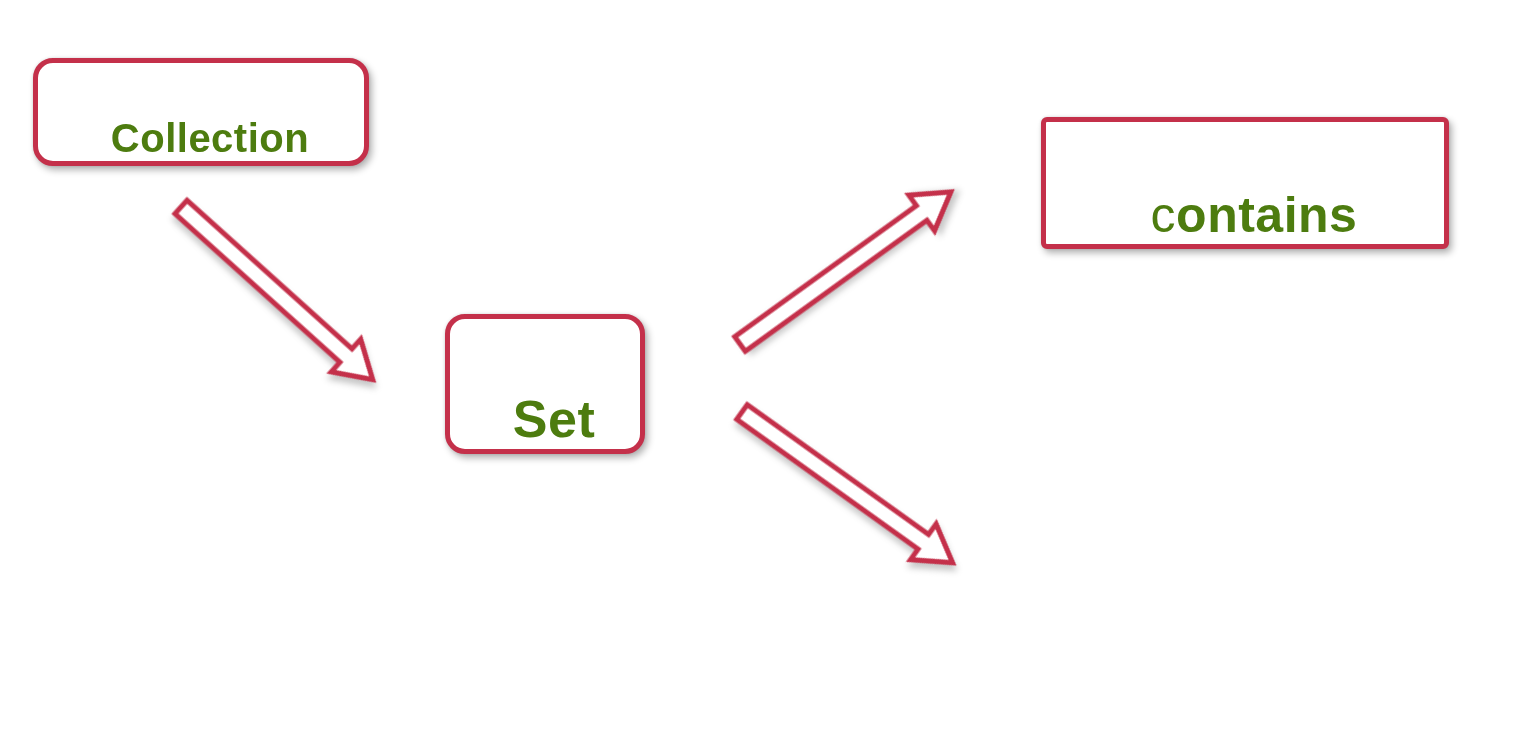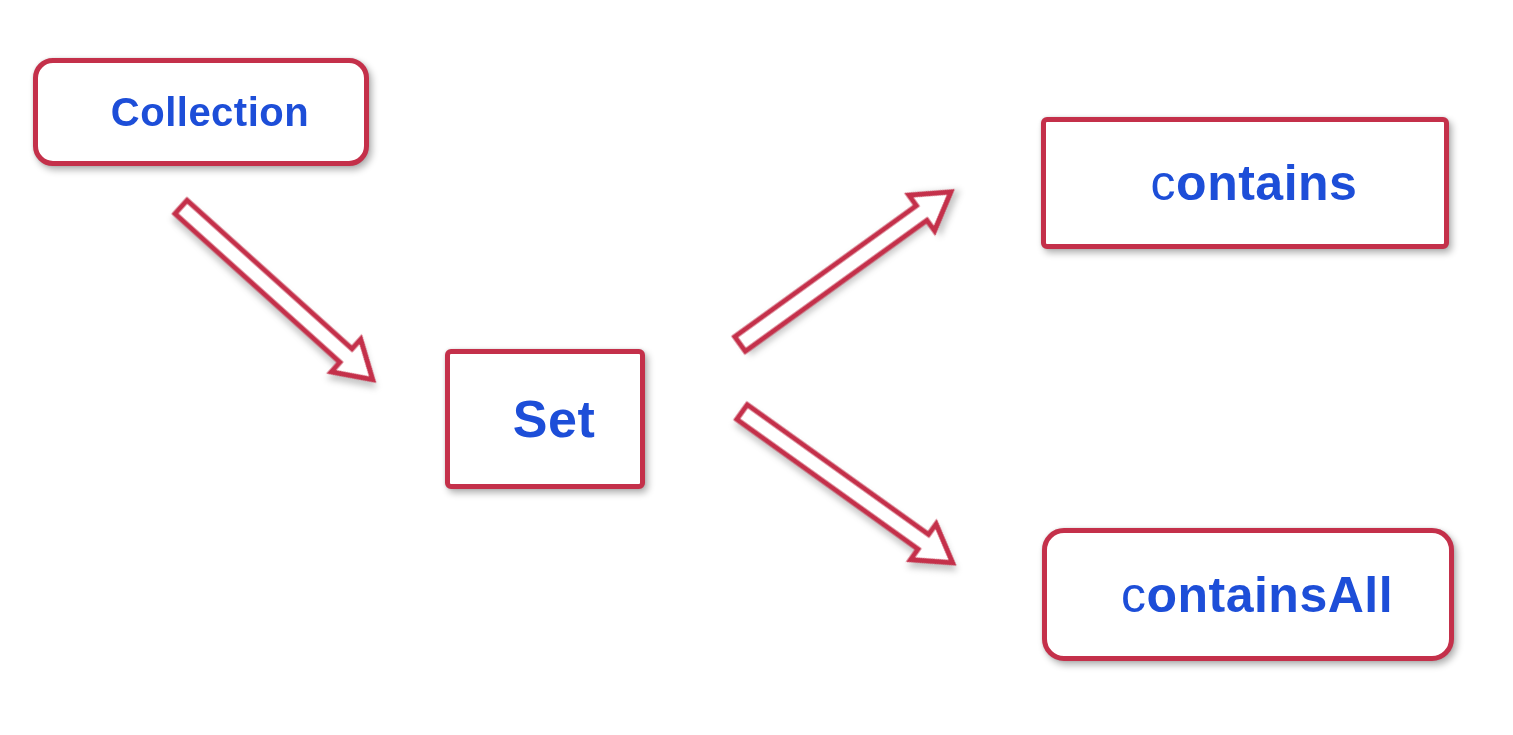--- a/index.html
+++ b/index.html
@@ -12,47 +12,46 @@
   .canvas {
     position: relative;
     width: 1513px;
     height: 735px;
     background: #ffffff;
     overflow: hidden;
   }
   .node {
     position: absolute;
     display: flex;
-    align-items: center;
+    align-items: flex-end;
     justify-content: center;
     background: #ffffff;
     border: 5px solid #C4304A;
     box-shadow: 3px 4px 7px rgba(0,0,0,0.30), 0 0 3px rgba(0,0,0,0.12);
-    color: #1d4ed8;
+    color: #4d7c0f;
     font-weight: 700;
     letter-spacing: 0.5px;
     box-sizing: border-box;
     padding-left: 18px;
   }
   .node-collection {
     left: 33px;
     top: 58px;
     width: 336px;
     height: 108px;
     border-radius: 20px;
     font-size: 40px;
   }
   .node-set {
     left: 445px;
     top: 314px;
     width: 200px;
     height: 140px;
-    border-radius: 6px;
+    border-radius: 20px;
     font-size: 52px;
-    margin-top: 35px;
   }
   .node-contains {
     left: 1041px;
     top: 117px;
     width: 408px;
     height: 132px;
     border-radius: 6px;
     font-size: 50px;
   }
   .node-containsall {
@@ -98,17 +97,14 @@
   </div>
 
   <div class="node node-set">
     <span>Set</span>
   </div>
 
   <div class="node node-contains">
     <span><span class="lead">c</span><span>ontains</span></span>
   </div>
 
-  <div class="node node-containsall">
-    <span><span class="lead">c</span><span>ontainsAll</span></span>
-  </div>
 
 </div>
 
 </body></html>

